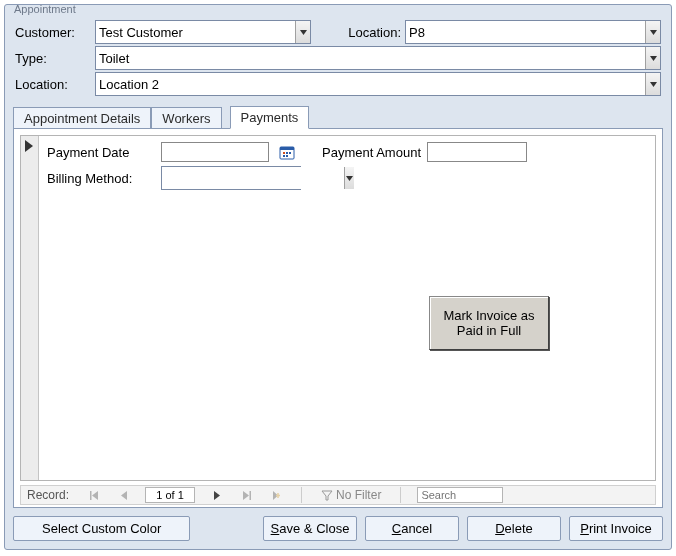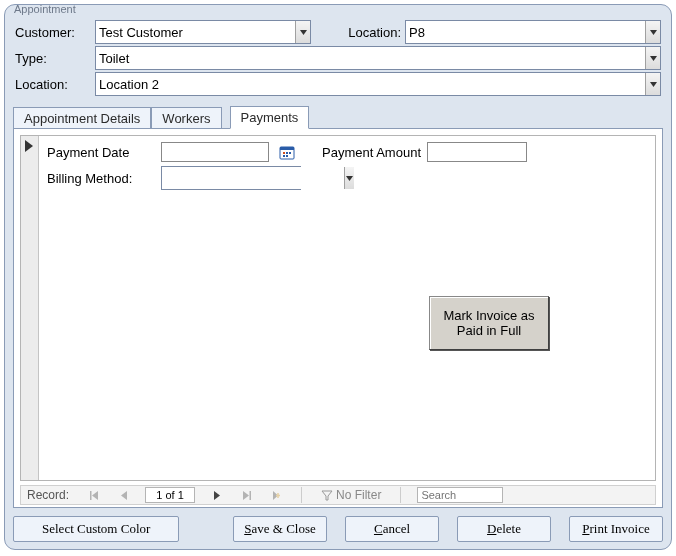--- a/index.html
+++ b/index.html
@@ -9,21 +9,21 @@
     font-family: "Segoe UI", Tahoma, sans-serif;
     font-size: 12px;
     background: #fff;
     width: 676px;
     height: 556px;
     overflow: hidden;
     color: #000;
   }
   .groupbox {
     border: 1px solid #8a9bb6;
-    border-radius: 11px;
+    border-radius: 3px;
     background: #dde5ef;
     position: relative;
     height: 546px;
   }
   .groupbox-title {
     position: absolute;
     top: -2px;
     left: 6px;
     background: transparent;
     padding: 0 3px;
@@ -161,23 +161,22 @@
     outline:none;
   }
   .recnav .sep { width:1px; height:16px; background:#ccc; margin:0 4px;}
   .recnav .nofilter { color:#888; display:flex; align-items:center; gap:3px; padding:0 3px;}
   .recnav input.search {
     width: 86px; height:16px; border:1px solid #b4b4b4;
     font:inherit; font-size:11px; color:#888; padding:0 3px; outline:none;
   }
 
   .footer {
-    display:flex; align-items:center; gap:18px;
+    display:flex; align-items:center; gap:8px;
     margin-top: 8px;
-    font-family: Liberation Serif, serif;
   }
   .footer-left {
     border:1px solid #8a9bb6;
     background:#eef3fa;
     padding:4px 28px;
     font-size:13px;
     cursor:pointer;
     border-radius:2px;
   }
   .footer-spacer { flex:1; }

